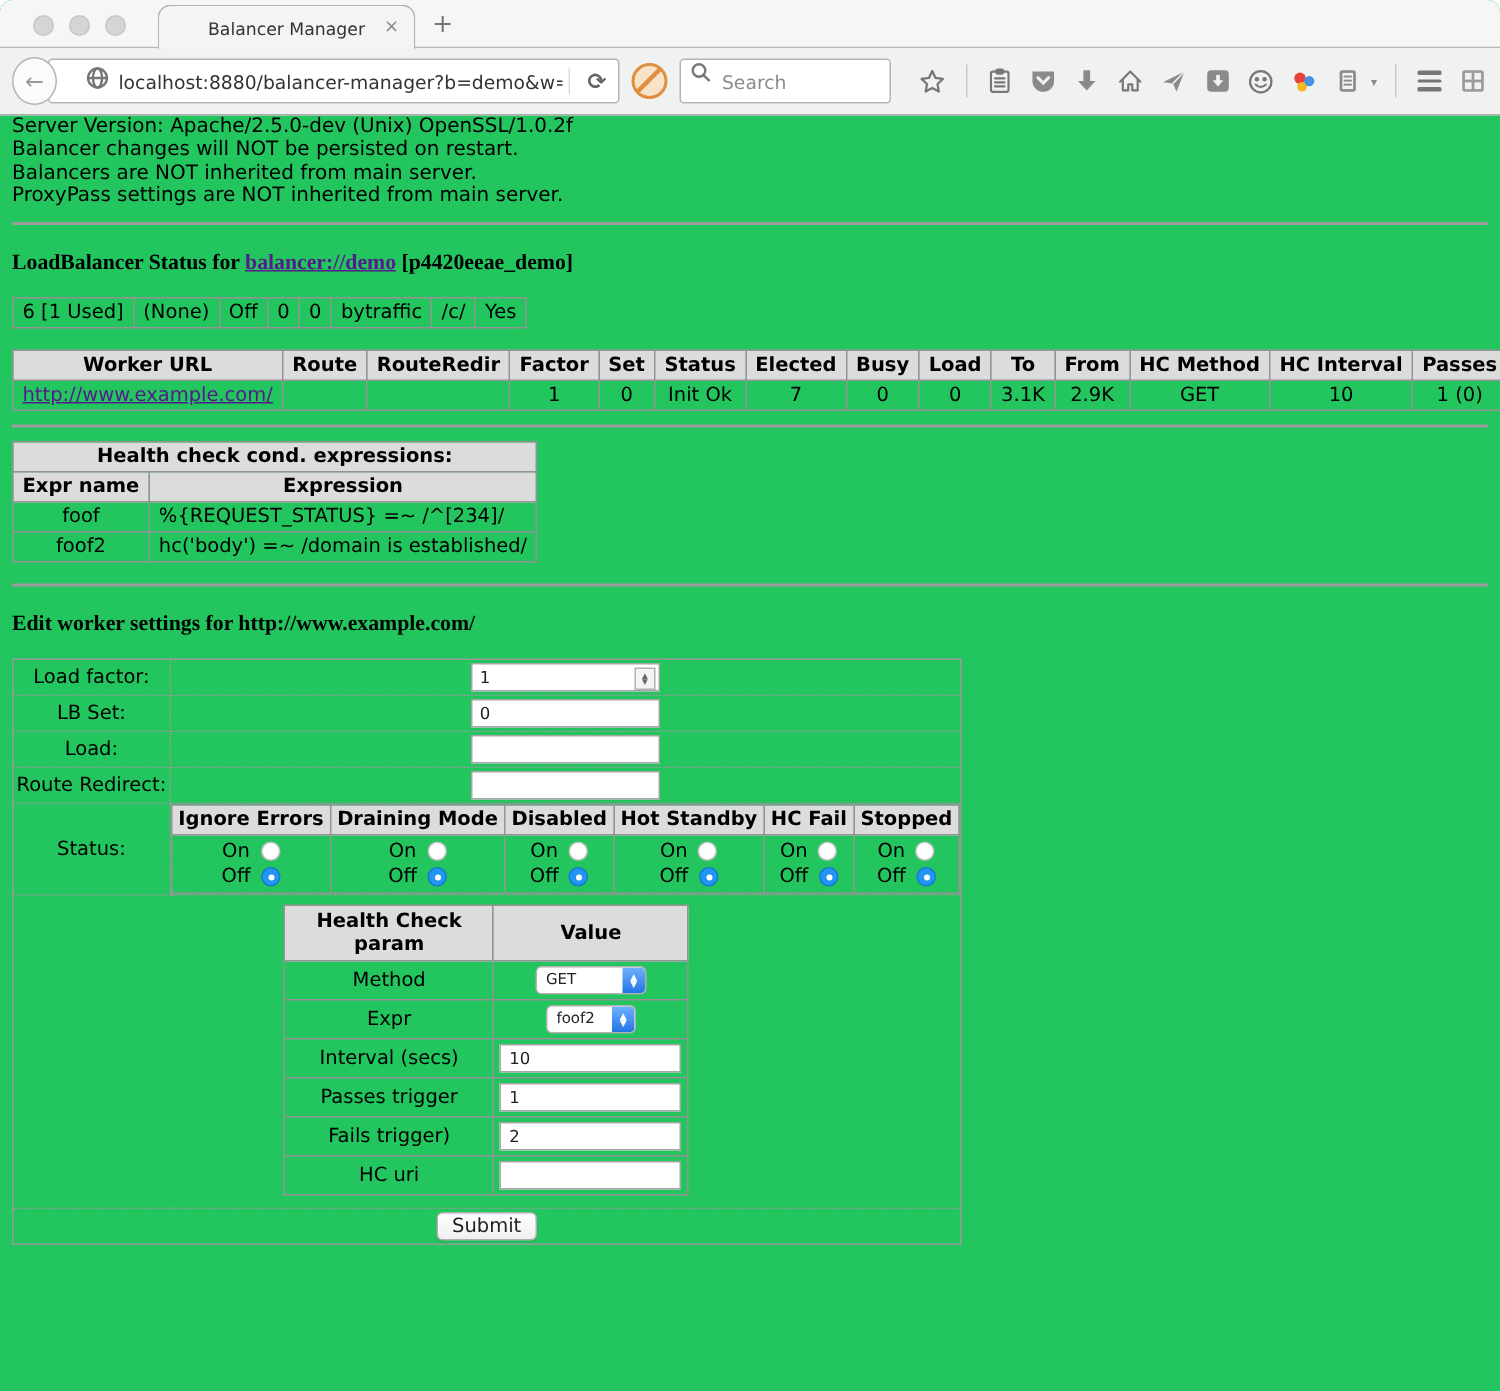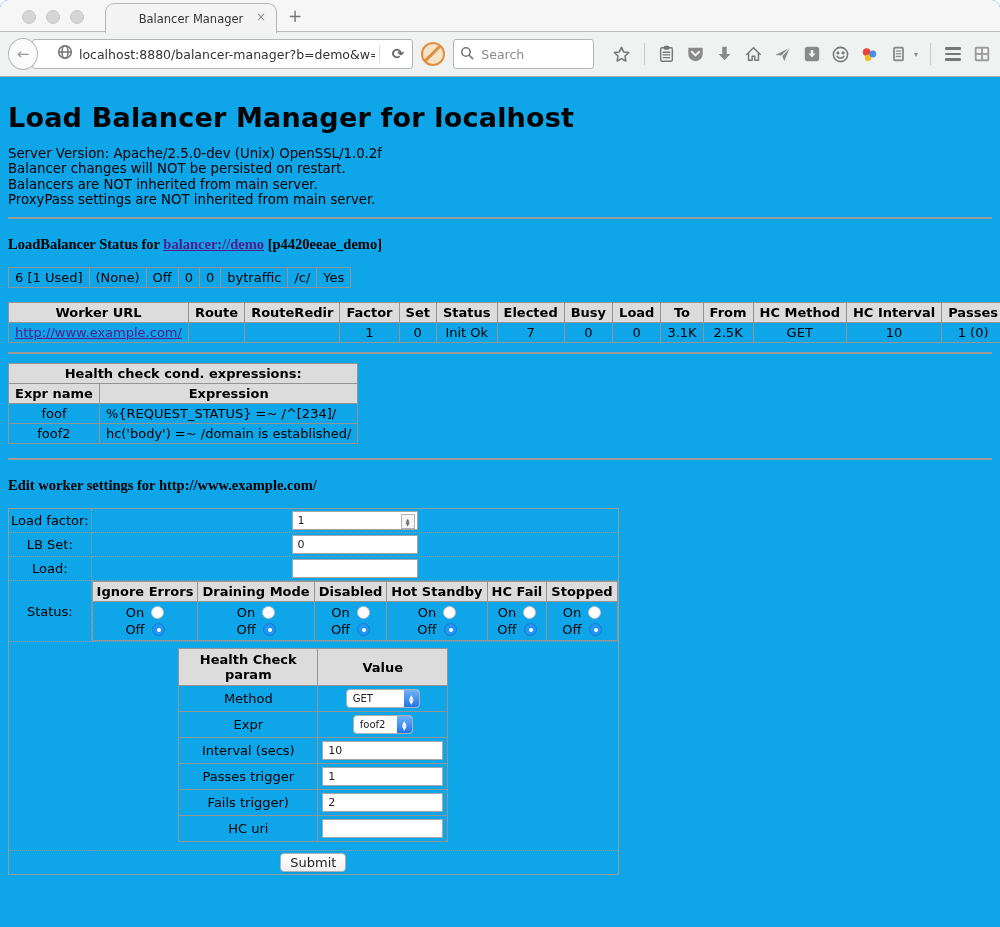--- a/index.html
+++ b/index.html
@@ -1,17 +1,17 @@
 <!DOCTYPE html>
 <html><head>
 <meta charset="utf-8">
 <style>
   html,body { margin:0; padding:0; background:#ffffff; }
   body { font-family:"DejaVu Sans","Liberation Sans",sans-serif; width:1000px; height:927px; overflow:hidden; }
-  .window { width:1000px; height:927px; background:#0ea5e9; border-radius:8px 8px 0 0; overflow:hidden; position:relative; }
+  .window { width:1000px; height:927px; background:#22c55e; border-radius:8px 8px 0 0; overflow:hidden; position:relative; }
 
   
   .tabstrip { height:31px; background:#f6f6f6; position:relative; border-bottom:1px solid #b9b9b9; border-radius:8px 8px 0 0; }
   .lights { position:absolute; left:22px; top:10px; display:flex; gap:10px; }
   .light { width:12px; height:12px; border-radius:50%; background:#d5d5d5; border:1px solid #c7c7c7; }
   .tab { position:absolute; left:105px; top:3px; width:170px; height:29px; background:#f4f4f4;
          border:1px solid #b4b4b4; border-bottom:none; border-radius:9px 9px 0 0;
          display:flex; align-items:center; justify-content:center; z-index:2; }
   .tab-title { font-size:11.5px; color:#333; }
   .tab-close { position:absolute; right:10px; top:6px; font-size:12px; color:#8a8a8a; cursor:default; }
@@ -21,21 +21,21 @@
              display:flex; align-items:center; justify-content:center; margin-right:-14px; z-index:2; color:#9a9a9a; font-size:15px; }
   .urlbar { height:28px; width:388px; background:#fff; border:1px solid #b5b5b5; border-radius:3px;
             display:flex; align-items:center; padding-left:18px; overflow:hidden; }
   .urlbar .globe { margin:0 6px; flex:0 0 auto; }
   .url-text { font-size:12.5px; color:#333; white-space:nowrap; overflow:hidden; flex:1; }
   .url-sep { width:1px; height:18px; background:#ddd; margin:0 4px; }
   .reload { color:#666; font-size:15px; padding:0 8px; font-weight:bold; }
   .blocked { width:20px; height:20px; border-radius:50%; border:2px solid #df8f3e; position:relative; background:#f7e3c8; flex:0 0 auto; }
   .blocked::after { content:""; position:absolute; left:-1px; top:8px; width:21px; height:2.5px; background:#df8f3e; transform:rotate(-45deg); }
   .searchbar { height:28px; width:136px; background:#fff; border:1px solid #b5b5b5; border-radius:3px;
-               display:flex; align-items:center; padding:0 6px; gap:5px; }
+               display:flex; padding:0 6px; gap:5px; }
   .searchbar input { border:none; outline:none; width:95px; font-size:12.5px; color:#333; font-family:inherit; background:transparent; }
   .searchbar input::placeholder { color:#8b8b8b; }
   .tool-icons { display:flex; align-items:center; gap:9px; margin-left:10px; }
   .tico { width:20px; height:20px; display:flex; align-items:center; justify-content:center; }
   .vsep { width:1px; height:22px; background:#c9c9c9; margin:0 3px; }
   .caret { font-size:8px; color:#888; margin-left:-4px; }
   .hamburger { display:flex; flex-direction:column; gap:3px; }
   .hamburger i { width:16px; height:2.5px; background:#777; border-radius:1px; }
 
   
@@ -215,21 +215,20 @@
             <rect x="11" y="4" width="5" height="5" fill="#f0f1f1"></rect>
             <rect x="4" y="11" width="5" height="5" fill="#f0f1f1"></rect>
             <rect x="11" y="11" width="5" height="5" fill="#f0f1f1"></rect>
           </svg>
       </span>
     </div>
   </div>
 
   <div class="content">
 
-    <h1 class="pagetitle">Load Balancer Manager for localhost</h1>
 
     <div class="info">
       <div>Server Version: Apache/2.5.0-dev (Unix) OpenSSL/1.0.2f</div>
       <div>Balancer changes will NOT be persisted on restart.</div>
       <div>Balancers are NOT inherited from main server.</div>
       <div>ProxyPass settings are NOT inherited from main server.</div>
     </div>
 
     <hr class="rule">
 
@@ -273,21 +272,21 @@
         <td class="cell-left"><a class="lnk" href="#">http://www.example.com/</a></td>
         <td></td>
         <td></td>
         <td>1</td>
         <td>0</td>
         <td>Init Ok</td>
         <td>7</td>
         <td>0</td>
         <td>0</td>
         <td>3.1K</td>
-        <td>2.5K</td>
+        <td>2.9K</td>
         <td>GET</td>
         <td>10</td>
         <td>1 (0)</td>
 
       </tr>
     </tbody>
       </table>
 
     <hr class="rule">
 
@@ -327,20 +326,26 @@
         </td>
       </tr>
       <tr>
         <td class="flbl">LB Set:</td>
         <td class="finp"><span class="ti">
                 <input value="0" style="">
               </span></td>
       </tr>
       <tr>
         <td class="flbl">Load:</td>
+        <td class="finp"><span class="ti">
+                <input value="" style="">
+              </span></td>
+      </tr>
+      <tr>
+        <td class="flbl">Route Redirect:</td>
         <td class="finp"><span class="ti">
                 <input value="" style="">
               </span></td>
       </tr>
       <tr>
         <td class="flbl">Status:</td>
         <td style="padding:0;">
           <table class="status">
             <tbody>
                   <tr>

